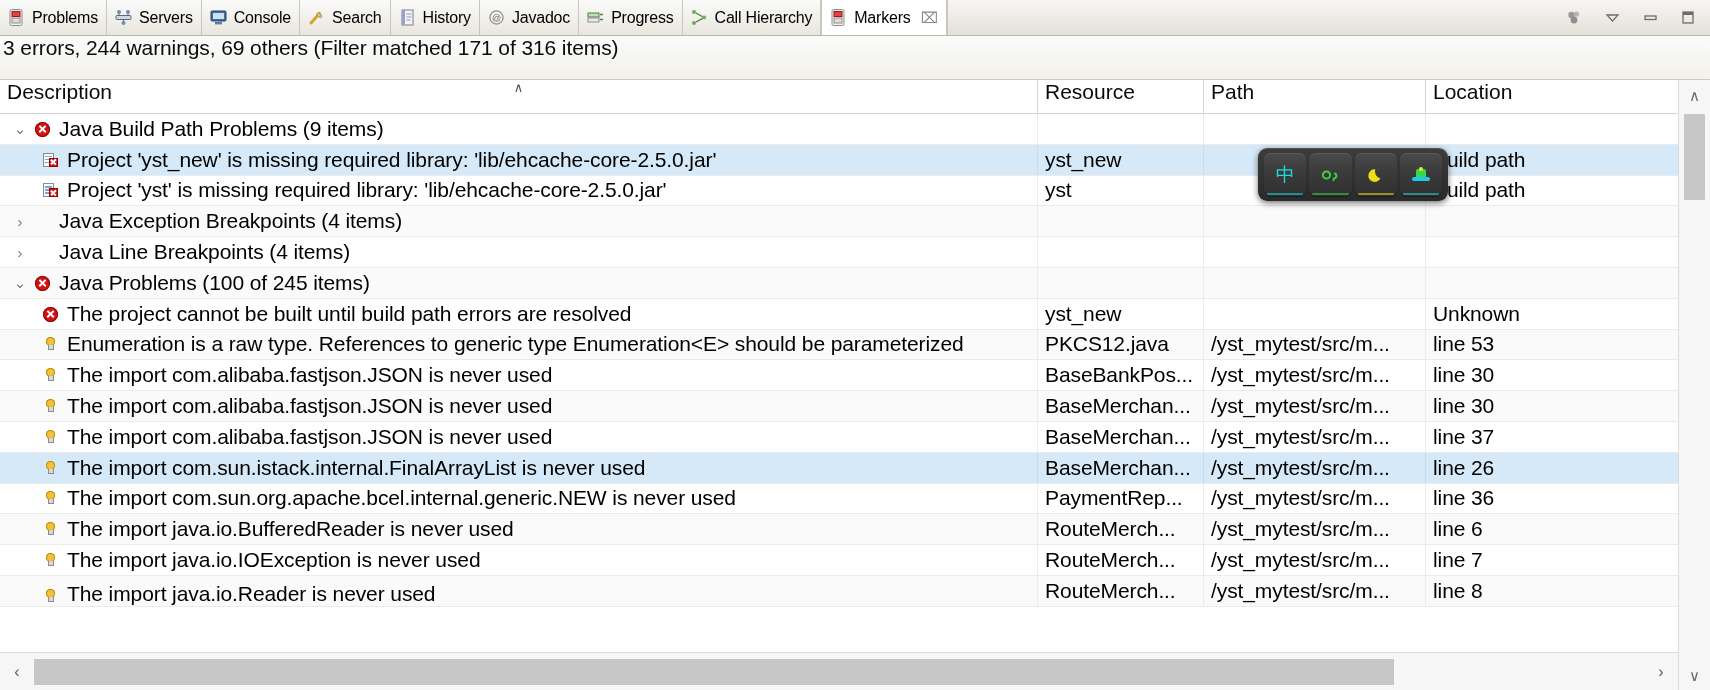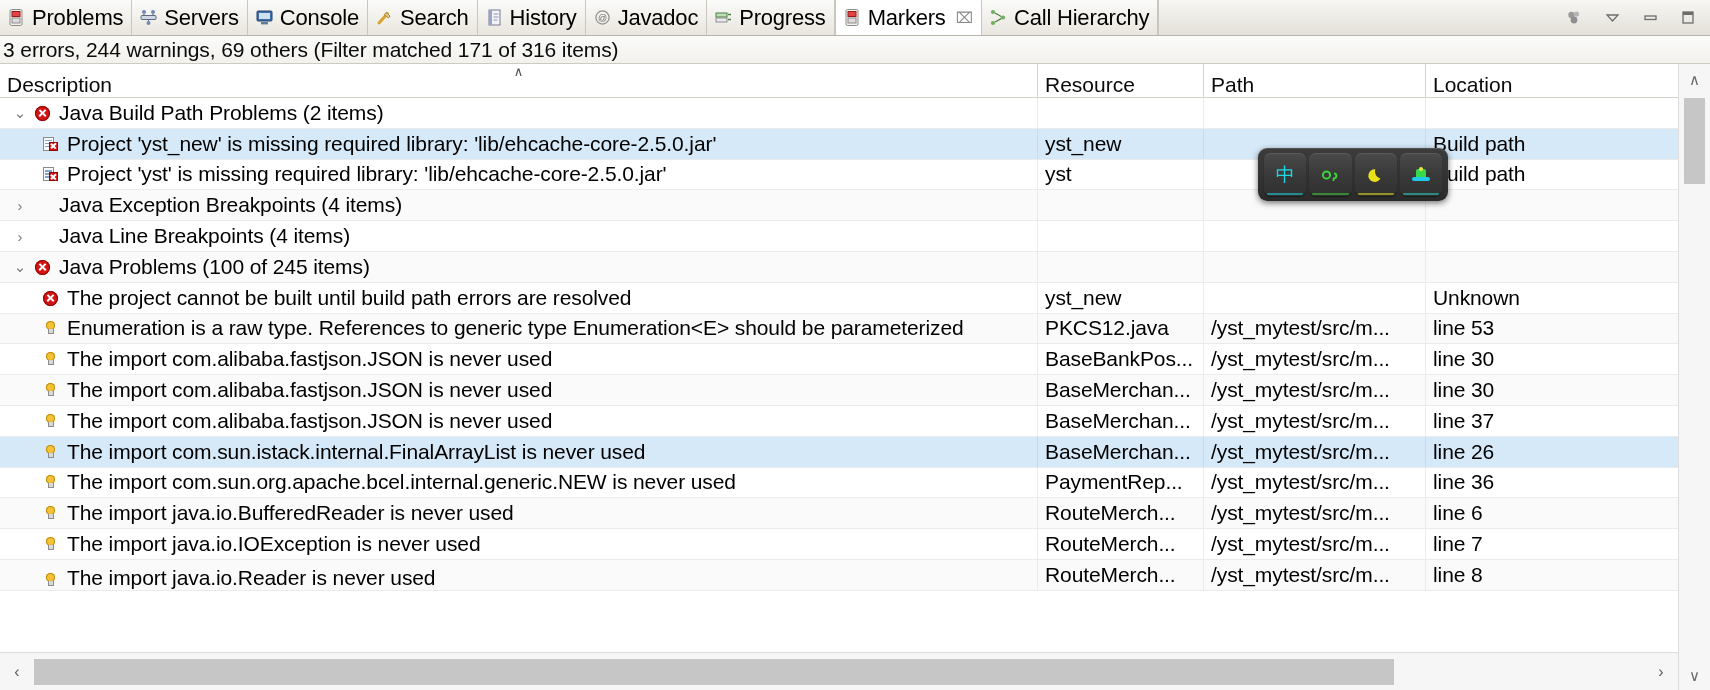--- a/index.html
+++ b/index.html
@@ -45,21 +45,21 @@
   .tab:first-child { border-left: none; }
   .tab.active {
     background: #ffffff;
     border-left: 1px solid #c9c6bd;
     border-right: 1px solid #c9c6bd;
     border-bottom: 1px solid #ffffff;
     margin-bottom: -1px;
     z-index: 3;
   }
   .tab-label {
-    font-size: 22px;
+    font-size: 16px;
     color: #000000;
     line-height: 1;
     letter-spacing: -0.2px;
   }
   .tab-close {
     font-size: 15px;
     color: #8a8a8a;
     margin-left: 5px;
     line-height: 1;
   }
@@ -79,25 +79,24 @@
     color: #6b6b6b;
     font-size: 13px;
     line-height: 1;
   }
 
   
   .ticon { width: 20px; height: 20px; flex: 0 0 20px; position: relative; display:block; }
 
   
   .statusline {
-    height: 28px; min-height: 28px;
+    height: 44px; min-height: 28px;
     background: linear-gradient(to bottom,#fbfbfa 0%, #f2f1ec 100%);
     border-bottom: 1px solid #cdcac2;
     display: flex;
-    align-items: center;
     padding-left: 3px;
   }
   .statusline .txt {
     font-size: 21px;
     color: #0b0b0b;
     white-space: nowrap;
     letter-spacing: -0.1px;
   }
 
   
@@ -120,21 +119,21 @@
   .headerrow {
     height: 34px; min-height: 34px;
     display: flex;
     background: #ffffff;
     border-bottom: 1px solid #d6d3cc;
     position: relative;
   }
   .hcell {
     position: relative;
     display: flex;
-    align-items: flex-end;
+    align-items: flex-start;
     padding-left: 7px;
     border-right: 1px solid #d6d3cc;
     background: #ffffff;
     font-size: 21px;
     color: #0a0a0a;
     white-space: nowrap;
     overflow: hidden;
   }
   .hcell:last-child { border-right: none; }
   .sortcaret {
@@ -400,37 +399,37 @@
           <span class="tab-label">Javadoc</span>
         </div>
         <div class="tab">
           <span class="ticon"><svg width="19" height="19" viewBox="0 0 19 19">
               <rect x="2" y="5" width="11" height="4" fill="#bfe0b6" stroke="#4f7e46"></rect>
               <rect x="2" y="10" width="11" height="4" fill="#eaeaea" stroke="#8d8d8d"></rect>
               <path d="M14 6.5 h3 M14 11.5 h3" stroke="#4f7e46" stroke-width="1.3"></path>
             </svg></span>
           <span class="tab-label">Progress</span>
         </div>
+        <div class="tab">
+          <span class="ticon"><svg width="19" height="19" viewBox="0 0 19 19">
+              <circle cx="4" cy="4" r="2.1" fill="#6fae5e"></circle>
+              <circle cx="4" cy="15" r="2.1" fill="#6fae5e"></circle>
+              <circle cx="14" cy="9.5" r="2.1" fill="#6fae5e"></circle>
+              <path d="M6 5 L12.2 8.6 M6 14 L12.2 10.6" stroke="#4d7f40" stroke-width="1.2"></path>
+            </svg></span>
+          <span class="tab-label">Call Hierarchy</span>
+        </div>
         <div class="tab active">
           <span class="ticon"><svg width="19" height="19" viewBox="0 0 19 19">
               <rect x="3" y="1.5" width="12" height="16" rx="1.5" fill="#f3f1ea" stroke="#8d8d8d"></rect>
               <rect x="5" y="3.5" width="8" height="5" fill="#e04545" stroke="#9a1818"></rect>
               <rect x="5" y="10" width="8" height="5" fill="#dcdcdc" stroke="#8d8d8d"></rect>
             </svg></span>
           <span class="tab-label">Markers</span>
           <span class="tab-close">⌧</span>
-        </div>
-        <div class="tab">
-          <span class="ticon"><svg width="19" height="19" viewBox="0 0 19 19">
-              <circle cx="4" cy="4" r="2.1" fill="#6fae5e"></circle>
-              <circle cx="4" cy="15" r="2.1" fill="#6fae5e"></circle>
-              <circle cx="14" cy="9.5" r="2.1" fill="#6fae5e"></circle>
-              <path d="M6 5 L12.2 8.6 M6 14 L12.2 10.6" stroke="#4d7f40" stroke-width="1.2"></path>
-            </svg></span>
-          <span class="tab-label">Call Hierarchy</span>
         </div>
       </div>
     <div class="tabfill">
       <div class="viewbtn">
         <svg width="17" height="15" viewBox="0 0 17 15" aria-hidden="true">
           <circle cx="5.5" cy="5" r="3.2" fill="#9a9a9a"></circle>
           <circle cx="10.5" cy="4" r="2.6" fill="#b5b5b5"></circle>
           <circle cx="8" cy="10" r="3.4" fill="#8f8f8f"></circle>
         </svg>
       </div>
@@ -476,21 +475,21 @@
           </div>
         </div>
 
       <div class="rows" id="rows-host">
           <div class="row">
             <div class="cell desc" style="flex: 0 0 1038px;">
               <span class="twisty">⌄</span>
               <span class="micon">
                 <span class="ico-error-circle"></span>
               </span>
-              <span>Java Build Path Problems (2 items)</span>
+              <span>Java Build Path Problems (9 items)</span>
             </div>
             <div class="cell" style="flex: 0 0 166px;">
               <span></span>
             </div>
             <div class="cell" style="flex: 0 0 222px;">
               <span></span>
             </div>
             <div class="cell" style="flex: 0 0 110px;">
               <span></span>
             </div>

